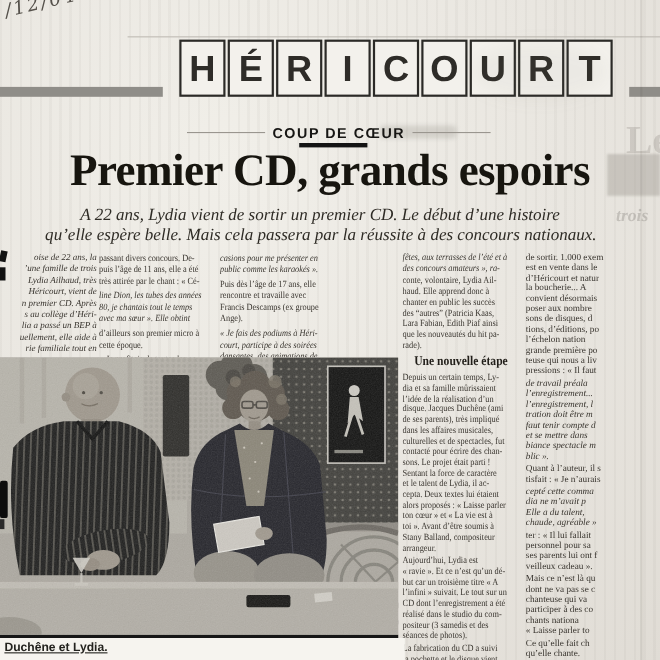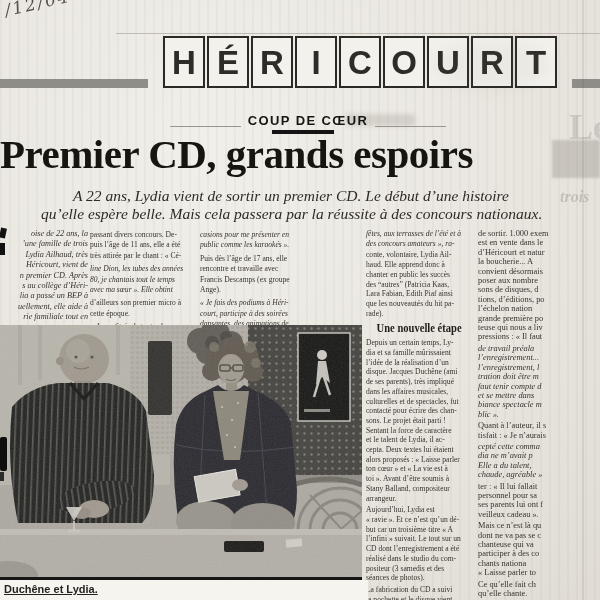--- a/index.html
+++ b/index.html
@@ -16,26 +16,26 @@
   
   .mast-rule{position:absolute; top:33px; left:116px; right:0; height:1px; background:#bfbbb4;}
   .bar{position:absolute; top:79px; height:9px; background:#8f8d88;}
   .bar-left{left:0; width:148px;}
   .bar-right{left:572px; width:28px;}
   .masthead{position:absolute; top:36px; left:163px; display:flex; gap:2px;}
   .mletter{box-sizing:border-box; width:42px; height:52px; border:2px solid #2b2a27;
     background:#f3f1ec; display:flex; align-items:center; justify-content:center;
     font:600 33px/1 "Liberation Sans", sans-serif; color:#2e2c28;}
   
-  .kicker{position:absolute; top:114px; left:170px; width:276px; display:flex; align-items:flex-end; gap:7px;}
+  .kicker{position:absolute; top:114px; left:170px; width:276px; display:flex; align-items:center; gap:7px;}
   .kline{flex:1; height:1px; background:#9a968f;}
   .ktext{font:bold 13px/1 "Liberation Sans", sans-serif; letter-spacing:1.4px; color:#171614; white-space:nowrap;}
   .kunder{position:absolute; top:130px; left:272px; width:62px; height:4px; background:#141414;}
   
-  .headline{position:absolute; top:133px; left:0; right:0; margin:0; text-align:left;
+  .headline{position:absolute; top:133px; left:0; right:0; margin:0; text-align:center;
     font:bold 41px/1.05 "Liberation Serif", serif; color:#17150f; letter-spacing:-0.5px;}
   .standfirst{position:absolute; top:187px; left:4px; width:594px;
     font:italic 15.5px/17.5px "Liberation Serif", serif; color:#2e2b25;
     white-space:pre-line; text-indent:32px;margin-left:37px;}
   
   .col{position:absolute; top:229px; overflow:hidden;}
   .para{margin:0 0 3px; white-space:pre-line;}
   .italic{font-style:italic;}
   .c1{left:2px;  width:86px;  height:96px; font-size:8.2px; line-height:10.4px; text-align:right;font-style:italic;}
   .c2{left:90px; width:122px; height:96px; font-size:8.6px; line-height:10.4px; transform:scaleX(.88); transform-origin:top left;}

